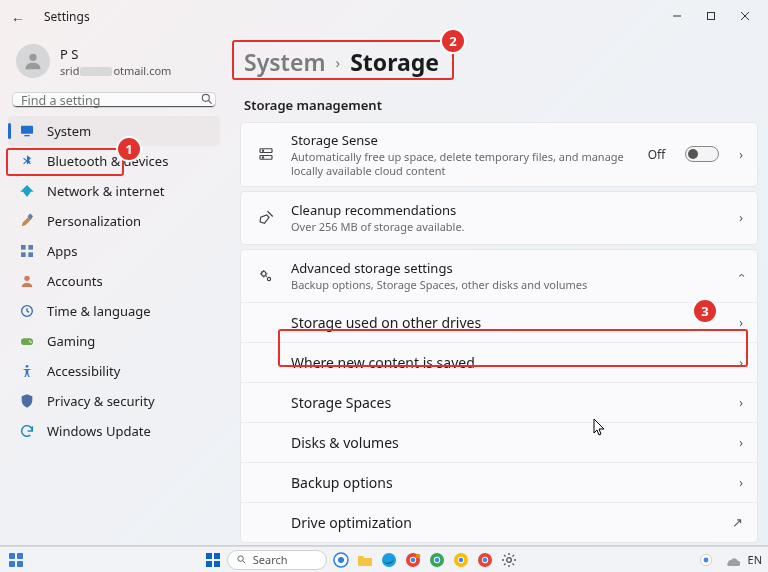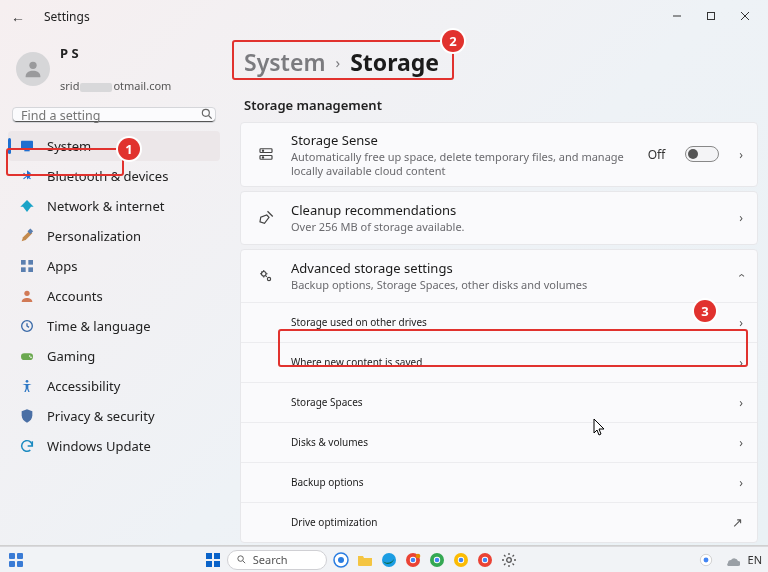--- a/index.html
+++ b/index.html
@@ -15,22 +15,22 @@
   .titlebar .back { width:24px; text-align:center; color:#333; font-size:14px; cursor:default;}
   .titlebar .title { margin-left:14px; }
   .titlebar .spacer { flex:1; }
   .winbtn { width:34px; height:28px; display:flex; align-items:center; justify-content:center; color:#333;}
   .winbtn svg { width:10px; height:10px; }
   
   .leftcol { position:absolute; left:0; top:36px; width:228px; padding:4px 8px 0 8px;}
   .user { display:flex; align-items:center; gap:10px; padding:4px 8px 10px 8px;}
   .avatar { width:34px; height:34px; border-radius:50%; background:#d6d6d8; display:flex; align-items:center; justify-content:center;}
   .avatar svg{width:22px;height:22px;fill:#9a9a9c;}
-  .user .name { font-size:13px; font-weight:700; color:#222;}
-  .user .email { font-size:11px; color:#555;margin-top:16px;}
+  .user .name { font-size:13px; font-weight:400; color:#222;}
+  .user .email { font-size:11px; color:#555;}
   .email .smudge { display:inline-block; width:32px; height:9px; background:#d8d8da; border-radius:2px; vertical-align:middle; margin:0 1px;}
   .searchbox { margin:4px 4px 8px 4px; height:16px; background:#fbfbfd; border:1px solid #d5d6da; border-radius:4px; display:flex; align-items:center; padding:0 8px; box-shadow:inset 0 -1px 0 #555;}
   .searchbox input { flex:1; border:none; outline:none; background:transparent; font-size:12.5px; color:#555;}
   .searchbox .sicon{ color:#666; }
   .nav { margin-top:2px;}
   .navitem { height:30px; display:flex; align-items:center; gap:11px; padding:0 10px; font-size:13px; color:#222; border-radius:4px; position:relative;}
   .navitem.sel { background:#ece7e9;}
   .navitem.sel::before { content:""; position:absolute; left:0; top:7px; bottom:7px; width:3px; background:#1f6fd0; border-radius:2px;}
   .navitem .ico { width:18px; height:18px; display:flex; align-items:center; justify-content:center;}
   
@@ -45,21 +45,21 @@
   .row .ricon { width:22px; display:flex; align-items:center; justify-content:center; color:#444;}
   .row .rtext { flex:1;}
   .row .rtitle { font-size:13px; color:#1b1b1b;}
   .row .rsub { font-size:11px; color:#6a6a6e; margin-top:1px; line-height:1.25;}
   .row .rright { display:flex; align-items:center; gap:20px; color:#555;}
   .toggle { width:34px; height:16px; border:1px solid #888; border-radius:10px; position:relative; background:#f4f4f6;}
   .toggle::after{content:""; position:absolute; left:2px; top:2px; width:10px; height:10px; background:#555; border-radius:50%;}
   .offlbl{font-size:12px;color:#333;}
   .chev-r { font-size:12px; color:#555;}
   .subrow { display:flex; align-items:center; min-height:40px; padding:0 14px 0 50px; border-top:1px solid #ececef;}
-  .subrow .stitle { flex:1; font-size:10px; color:#1b1b1b;}
+  .subrow .stitle { flex:1; font-size:14px; color:#1b1b1b;}
   .openicon{font-size:13px;color:#555;}
   
   .anno { position:absolute; border:2.5px solid #e1322e; border-radius:3px; pointer-events:none;}
   .bubble { position:absolute; width:22px; height:22px; background:#e1322e; border-radius:50%; color:#fff; font-size:13px; font-weight:700; display:flex; align-items:center; justify-content:center; pointer-events:none; box-shadow:0 0 0 2px #fff;}
   
   .taskbar { position:absolute; left:0; right:0; bottom:0; height:26px; background:#f1f3f6; border-top:1px solid #d9d9dc; display:flex; align-items:center; padding:0 6px; gap:3px;}
   .tb-left{flex:0 0 auto; display:flex; align-items:center; gap:4px;}
   .tb-center{flex:1; display:flex; align-items:center; justify-content:center; gap:4px;}
   .tb-right{flex:0 0 auto; display:flex; align-items:center; gap:6px; font-size:11px; color:#333;}
   .tb-search{ height:20px; border:1px solid #d0d0d4; border-radius:12px; background:#fff; display:flex; align-items:center; padding:0 8px; font-size:11px; color:#555; gap:6px; min-width:100px;}

